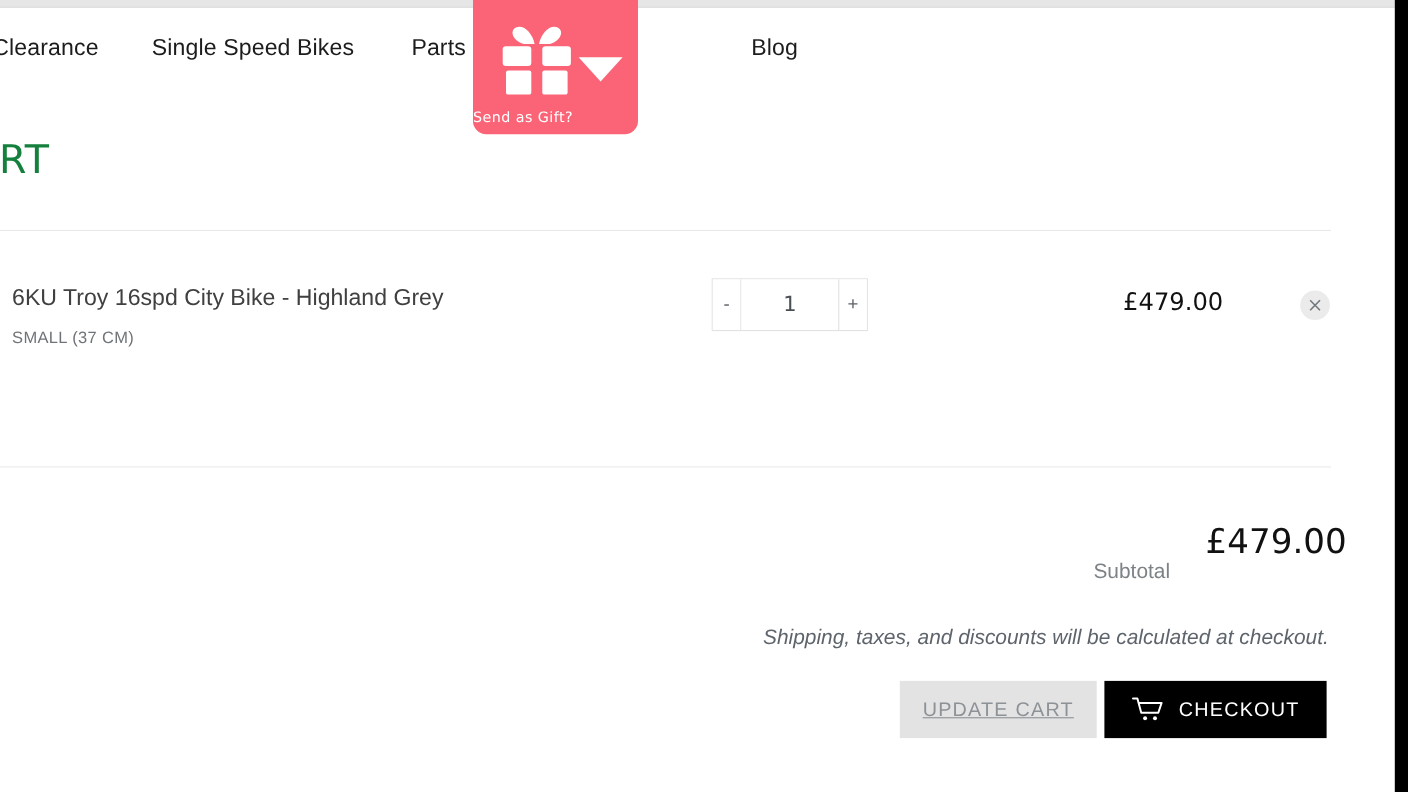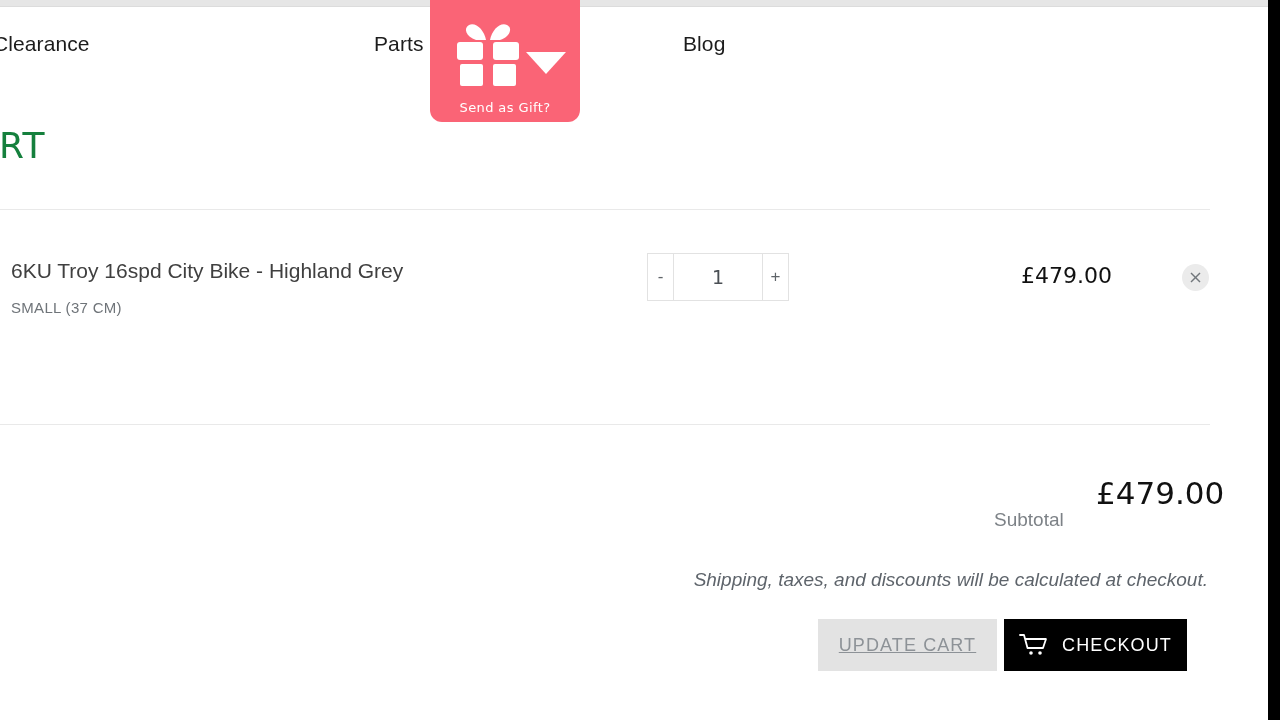--- a/index.html
+++ b/index.html
@@ -103,21 +103,20 @@
     height: 0;
     border-left: 20px solid transparent;
     border-right: 20px solid transparent;
     border-top: 22px solid #ffffff;
   }
   .gift-label {
     position: absolute;
     left: 0;
     right: 0;
     bottom: 7px;
-    text-align: center;
     color: #ffffff;
     font-size: 13px;
     letter-spacing: 0.4px;
     font-family: "DejaVu Sans", sans-serif;
   }
 
   
   .cart-heading {
     position: absolute;
     left: -1px;
@@ -270,21 +269,21 @@
     font-size: 18px;
     letter-spacing: 1.1px;
     font-family: "Liberation Sans", sans-serif;
     cursor: pointer;
     text-decoration: underline;
   }
   .btn-checkout {
     position: absolute;
     left: 1004px;
     top: 619px;
-    width: 183px;
+    width: 202px;
     height: 52px;
     background: #000000;
     border: none;
     color: #ffffff;
     font-size: 18px;
     letter-spacing: 1.1px;
     display: flex;
     align-items: center;
     justify-content: center;
     gap: 13px;
@@ -297,20 +296,23 @@
 <body>
 
 <div id="page">
 
   <div class="top-band"></div>
 
   <nav class="nav">
     <div class="nav-inner">
       <a class="nav-item nav-clearance">
         <span>Clearance</span>
+      </a>
+      <a class="nav-item nav-single">
+        <span>Single Speed Bikes</span>
       </a>
       <a class="nav-item nav-parts">
         <span>Parts</span>
       </a>
       <a class="nav-item nav-accessories">
         <span>ries</span><span class="chev">⌄</span>
       </a>
       <a class="nav-item nav-blog">
         <span>Blog</span>
       </a>

